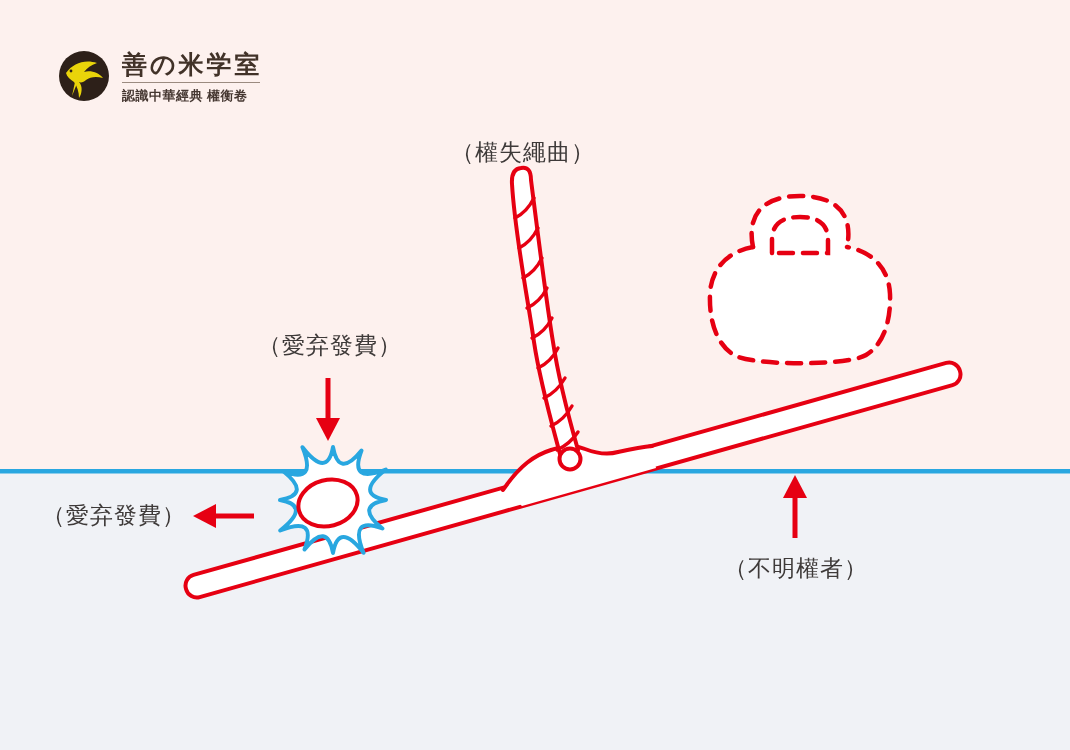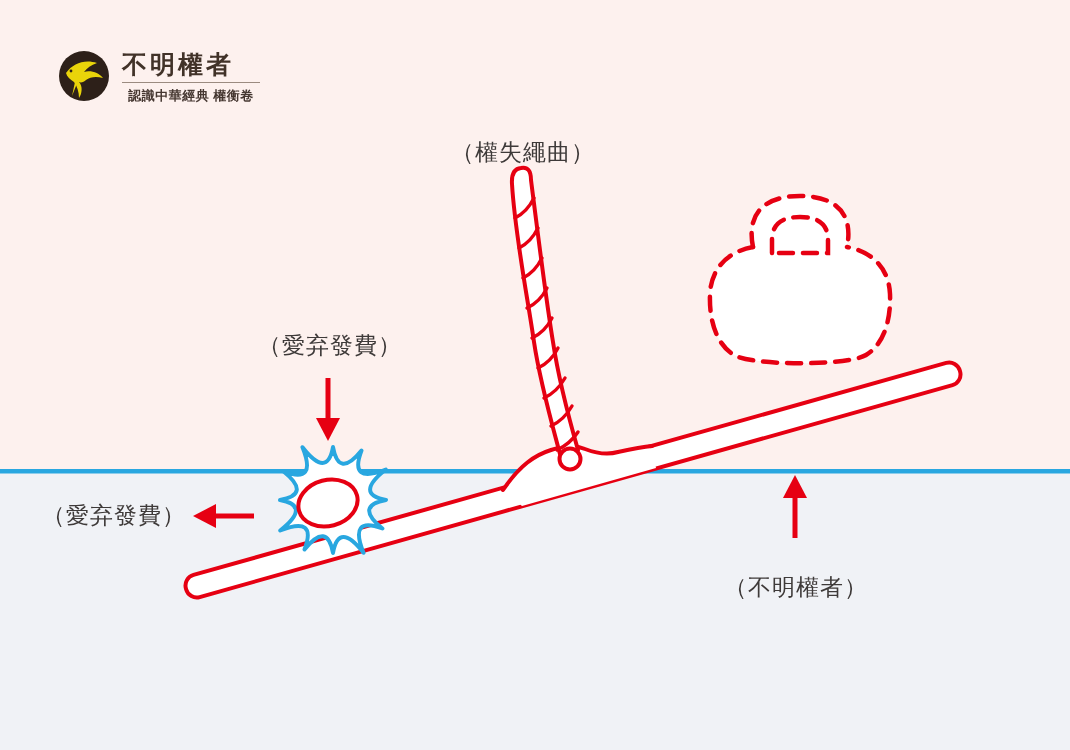--- a/index.html
+++ b/index.html
@@ -19,21 +19,21 @@
   }
   .logo{position:absolute;left:58px;top:50px;display:flex;align-items:flex-start;}
   .logo-mark{width:52px;height:52px;flex:0 0 auto;}
   .logo-text{margin-left:12px;padding-top:2px;}
   .logo-title{
     font-family:"DejaVu Serif",serif;font-weight:bold;font-size:25px;
     letter-spacing:3px;color:var(--logo-ink);line-height:1.05;
   }
   .logo-divider{height:0;border-bottom:1.5px solid #9b8b80;margin:4px 0 4px 0;width:138px;}
   .logo-subtitle{
-    font-size:13px;font-weight:bold;color:#453731;letter-spacing:0.5px;white-space:nowrap;text-align:center;
+    font-size:13px;font-weight:bold;color:#453731;letter-spacing:0.5px;white-space:nowrap;
   }
   .stroke-red{stroke:var(--red);fill:none;}
   .fill-white{fill:#ffffff;}
 </style>
 </head>
 <body>
 
 <div class="canvas">
 
   <svg class="art" width="1070" height="750" viewBox="0 0 1070 750">
@@ -96,32 +96,32 @@
     </g>
     <g fill="var(--red)">
       <rect x="792.5" y="496" width="5" height="42"></rect>
       <polygon points="783,498 807,498 795,475"></polygon>
     </g>
   </svg>
 
   <div class="label" style="left:330px;top:333px">（愛弃發費）</div>
   <div class="label" style="left:523px;top:140px">（權失繩曲）</div>
   <div class="label" style="left:114px;top:503px">（愛弃發費）</div>
-  <div class="label" style="left:796px;top:575px">（不明權者）</div>
+  <div class="label" style="left:796px;top:556px">（不明權者）</div>
 
   <div class="logo">
     <svg class="logo-mark" viewBox="0 0 52 52">
       <circle cx="26" cy="26" r="25" fill="var(--logo-dark)"></circle>
       <path fill="var(--bird)" d="M 8,23 C 15,13 27,9 39,13 C 33,15 29,18 26,22
                C 33,20 41,23 45,28 C 38,26 32,27 28,30
                C 26,32 23,33 21,32 C 25,36 24,44 21,48
                C 21,42 19,36 16,32 C 12,29 9,27 8,23 Z"></path>
       <path fill="var(--bird)" d="M 20,31 L 14,46 L 17,32 Z"></path>
       <circle cx="13" cy="21" r="1.4" fill="var(--logo-dark)"></circle>
     </svg>
     <div class="logo-text">
-      <div class="logo-title">不明權者</div>
+      <div class="logo-title">善の米学室</div>
       <div class="logo-divider"></div>
       <div class="logo-subtitle">認識中華經典 權衡卷</div>
     </div>
   </div>
 
 </div>
 
 </body></html>

